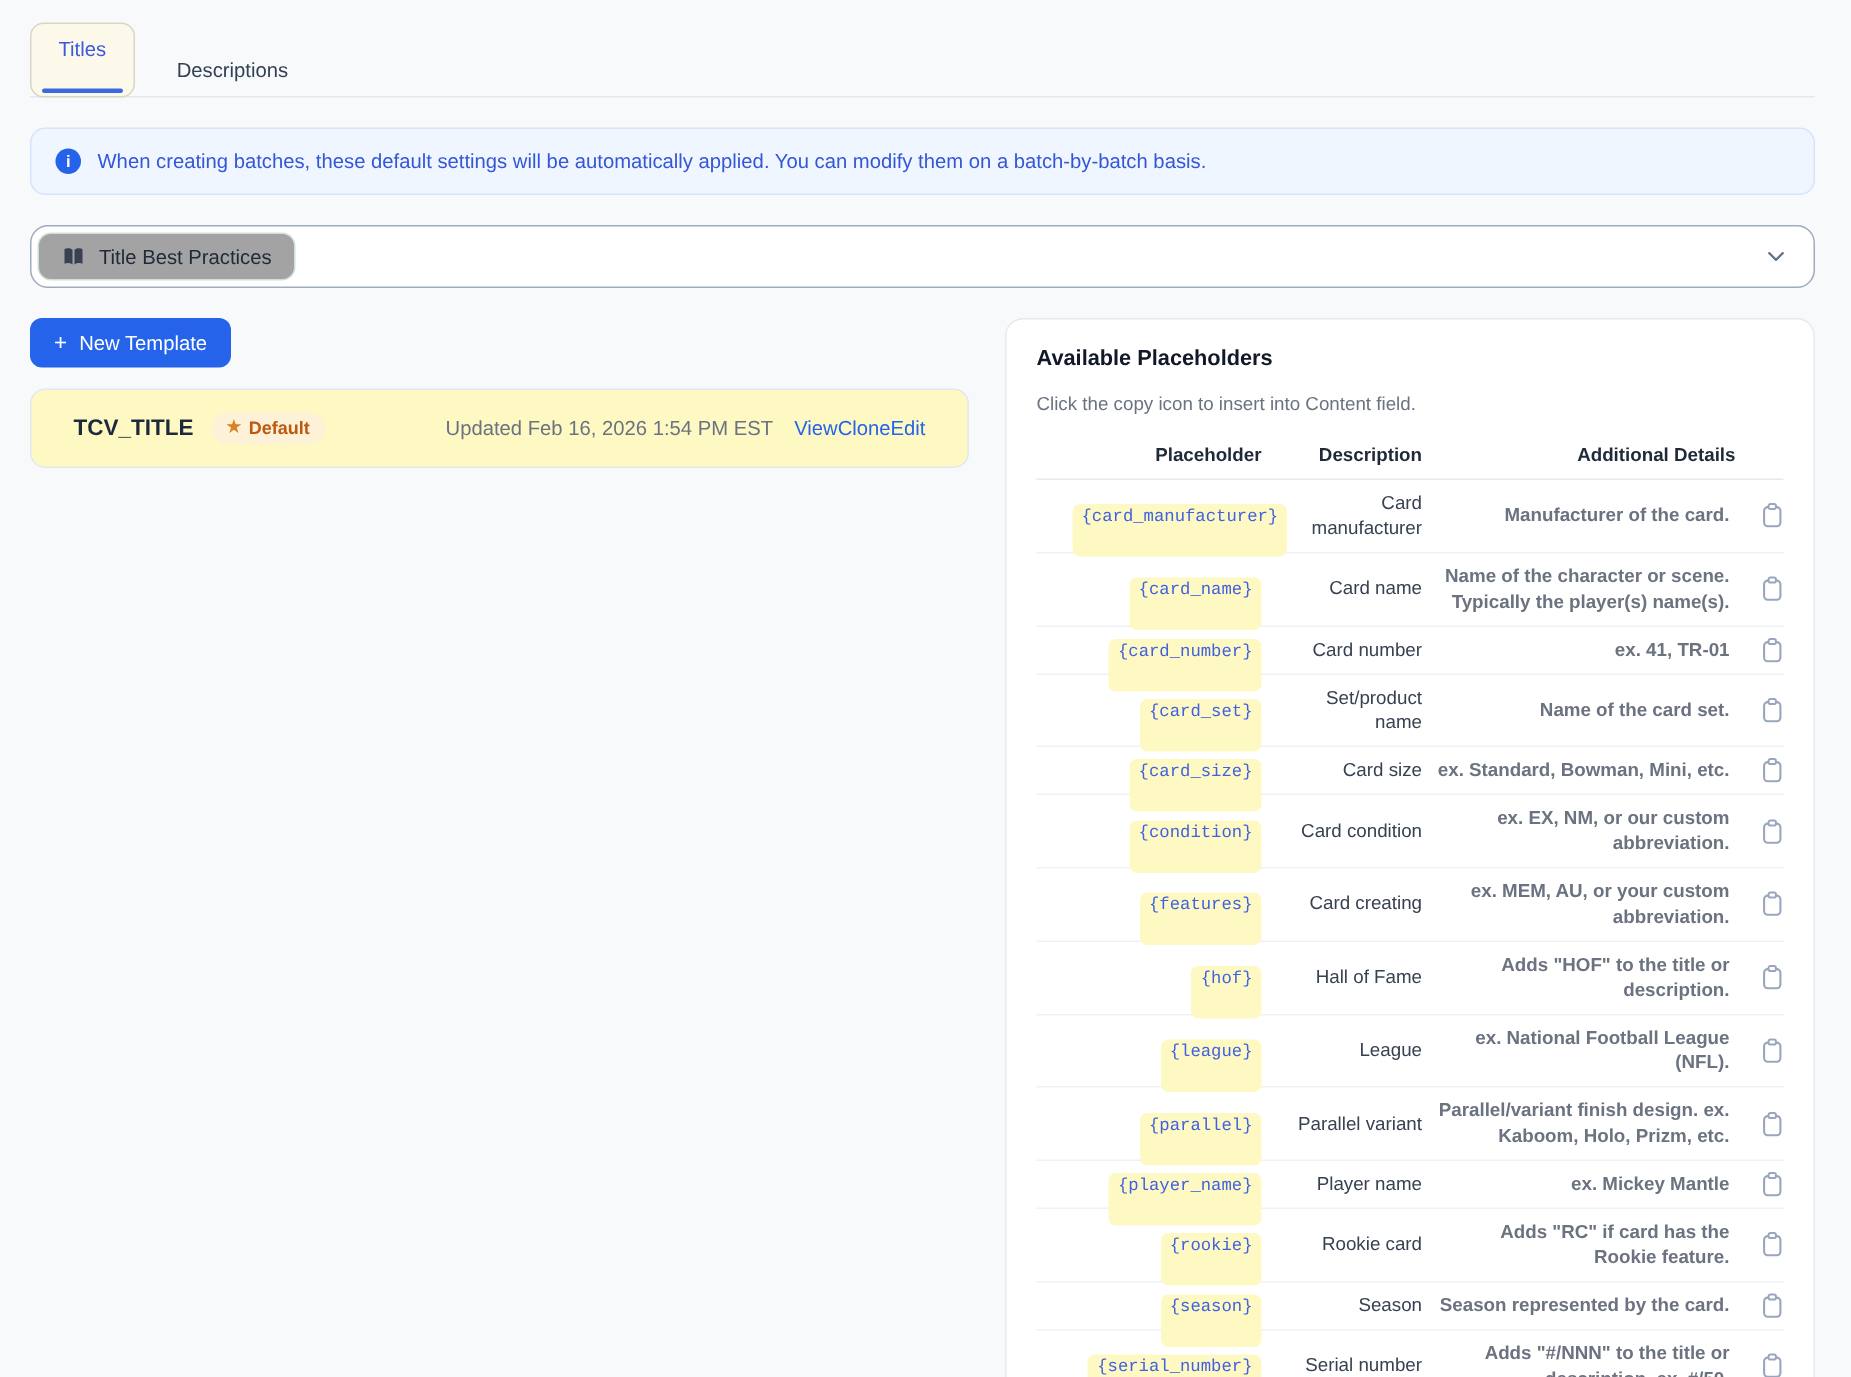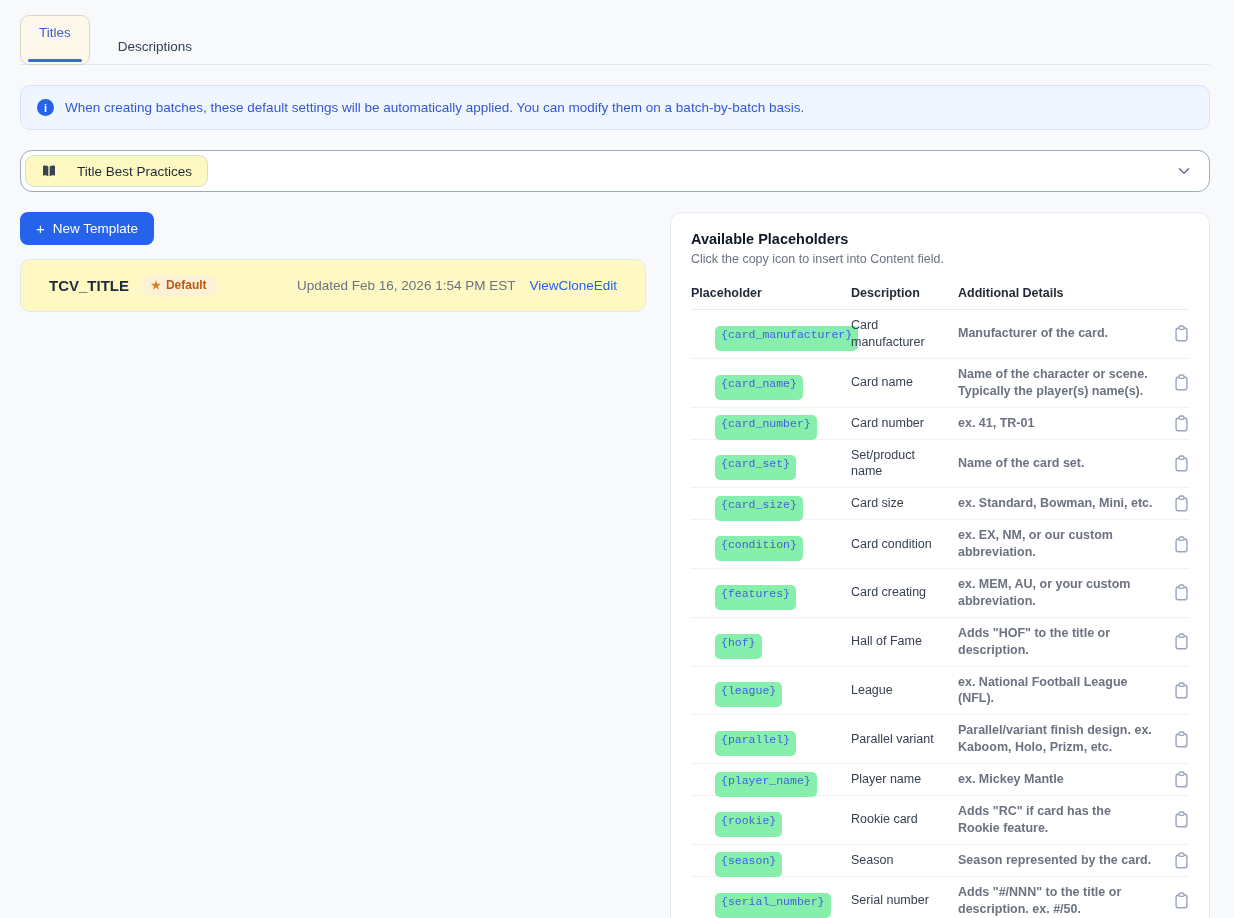--- a/index.html
+++ b/index.html
@@ -72,27 +72,27 @@
     background: #fff;
     border: 1px solid #9fabc0;
     border-radius: 12px;
     padding: 4px 16px 4px 4px;
     display: flex;
     align-items: center;
     justify-content: space-between;
     cursor: pointer;
   }
   .bp-pill {
-    background: #fef9c3;
+    background: #a3a3a3;
     border: 1px solid #cde2d5;
     border-radius: 9px;
     padding: 7px 15px;
     display: inline-flex;
     align-items: center;
-    gap: 20px;
+    gap: 9px;
     font-size: 13.5px;
     font-weight: 500;
     color: #1f2937;
     cursor: pointer;
   }
   .bp-pill svg { color: #374151; }
   .chev { color: #64748b; display: flex; }
 
   
   .main { display: flex; gap: 24px; margin-top: 20px; align-items: flex-start; }
@@ -144,48 +144,49 @@
   
   .panel {
     width: 540px;
     flex: 0 0 540px;
     background: #fff;
     border: 1px solid #e5e9f0;
     border-radius: 12px;
     padding: 18px 20px 12px;
   }
   .panel-title { font-size: 14.5px; font-weight: 700; color: #111827; }
-  .panel-sub { font-size: 12.5px; color: #6b7280; margin-top: 5px; }
+  .panel-sub { font-size: 12.5px; color: #6b7280; margin-top: 15px; }
 
   .row {
     display: grid;
     grid-template-columns: 150px 97px 1fr 22px;
     column-gap: 10px;
     align-items: center;
+    text-align: right;
   }
   .thead {
     margin-top: 10px;
     padding: 10px 0 9px;
     border-bottom: 1px solid #e5e9f0;
     font-size: 12.5px;
     font-weight: 700;
     color: #1f2937;
   }
   .trow {
     padding: 7px 0;
     border-bottom: 1px solid #eef1f6;
     font-size: 12.5px;
   }
   .trow:last-child { border-bottom: none; }
   .chip {
     font-family: "Liberation Mono", monospace;
     font-size: 11.5px;
     color: #4162e0;
-    background: #86efac;
-    padding: 2px 6px 10px;
+    background: #fef9c3;
+    padding: 2px 6px 20px;
     border-radius: 5px;
     white-space: nowrap;
     margin-left: 24px;
   }
   .desc { color: #374151; line-height: 1.35; }
   .det  { color: #6b7280; line-height: 1.35; padding-right: 4px; font-weight: bold; }
   .copy-btn {
     background: none;
     border: none;
     color: #9aa6bd;

